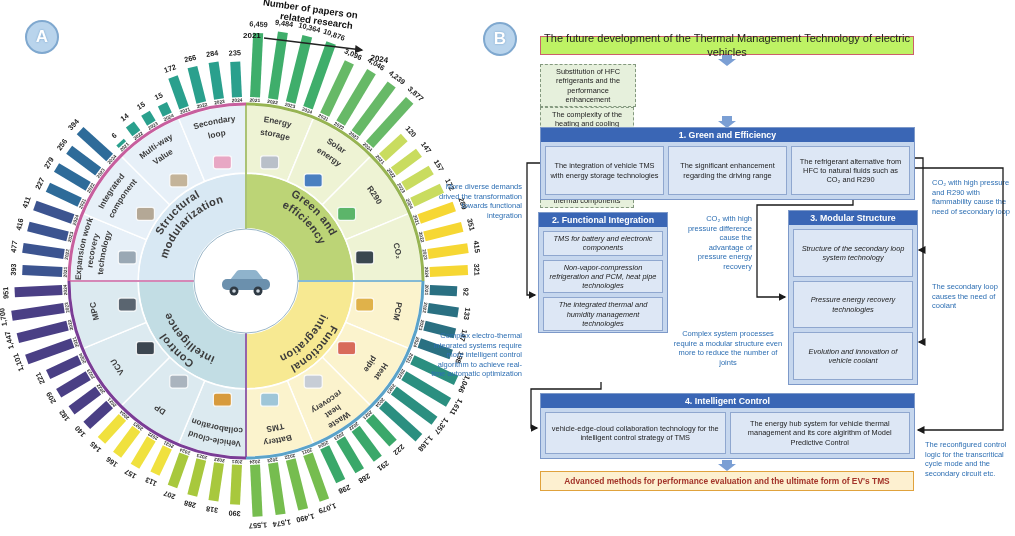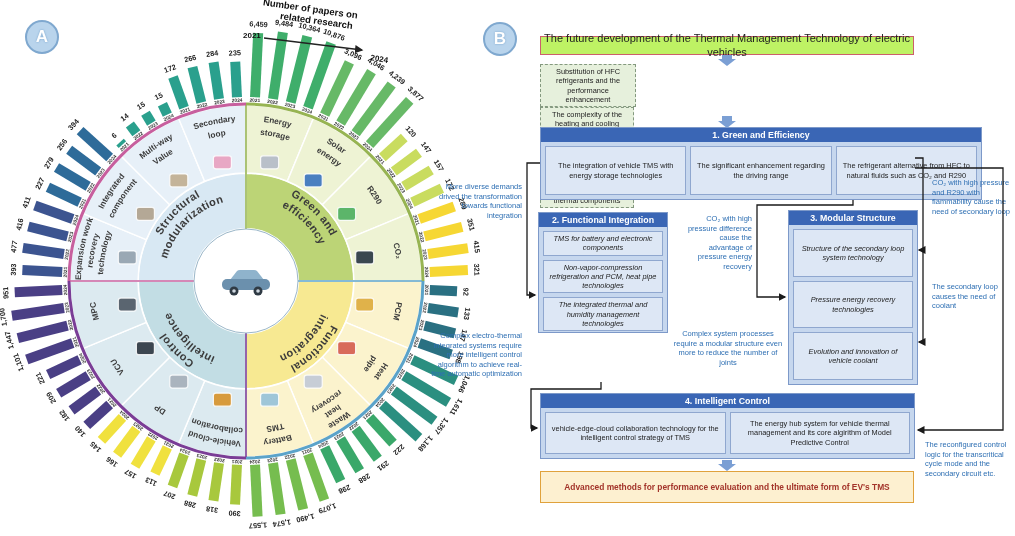--- a/index.html
+++ b/index.html
@@ -370,21 +370,21 @@
 
   <div class="bbox title-box" style="left:540px;top:36px;width:374px;height:19px;">The future development of the Thermal Management Technology of electric vehicles</div>
 
   <div class="challenge-row" style="left:540px;top:64px;width:378px;height:50px;flex-direction:column;">
     <div class="challenge" style="width:96px;">Substitution of HFC refrigerants and the performance enhancement</div>
     <div class="challenge" style="width:94px;">The complexity of the heating and cooling requirements</div>
     <div class="challenge" style="width:94px;">The leakage problem caused by the increase in the number of joints</div>
     <div class="challenge" style="width:94px;">The upgrade of the control logic for electro-thermal components</div>
   </div>
 
-  <div class="section" style="left:540px;top:127px;width:442px;height:73px;">
+  <div class="section" style="left:540px;top:127px;width:375px;height:73px;">
     <div class="sec-header">1. Green and Efficiency</div>
     <div class="sec-body">
       <div class="sec-item">The integration of vehicle TMS with energy storage technologies</div>
       <div class="sec-item">The significant enhancement regarding the driving range</div>
       <div class="sec-item">The refrigerant alternative from HFC to natural fluids such as CO₂ and R290</div>
     </div>
   </div>
 
   <div class="section" style="left:538px;top:212px;width:130px;height:121px;">
     <div class="sec-header">2. Functional Integration</div>
@@ -405,21 +405,21 @@
   </div>
 
   <div class="section" style="left:540px;top:393px;width:375px;height:66px;">
     <div class="sec-header">4. Intelligent Control</div>
     <div class="sec-body">
       <div class="sec-item">vehicle-edge-cloud collaboration technology for the intelligent control strategy of TMS</div>
       <div class="sec-item">The energy hub system for vehicle thermal management and its core algirithm of Model Predictive Control</div>
     </div>
   </div>
 
-  <div class="bbox footer-box" style="left:540px;top:471px;width:374px;height:32px;">Advanced methods for performance evaluation and the ultimate form of EV's TMS</div>
+  <div class="bbox footer-box" style="left:540px;top:471px;width:374px;height:20px;">Advanced methods for performance evaluation and the ultimate form of EV's TMS</div>
 
   <div class="note r" style="left:430px;top:182px;width:92px;">More diverse demands drived the transformation towards functional integration</div>
   <div class="note r" style="left:684px;top:214px;width:68px;">CO₂ with high pressure difference cause the advantage of pressure energy recovery</div>
   <div class="note" style="left:672px;top:329px;width:112px;text-align:center;">Complex system processes require a modular structure even more to reduce the number of joints</div>
   <div class="note r" style="left:428px;top:331px;width:94px;">Complex electro-thermal integrated systems require more intelligent control algorithm to achieve real-time automatic optimization</div>
   <div class="note" style="left:932px;top:178px;width:80px;">CO₂ with high pressure and R290 with flammability cause the need of secondary loop</div>
   <div class="note" style="left:932px;top:282px;width:82px;">The secondary loop causes the need of coolant</div>
   <div class="note" style="left:925px;top:440px;width:90px;">The reconfigured control logic for the transcritical cycle mode and the secondary circuit etc.</div>
 
   <div class="blue-arrow" style="left:727px;top:55px;">

